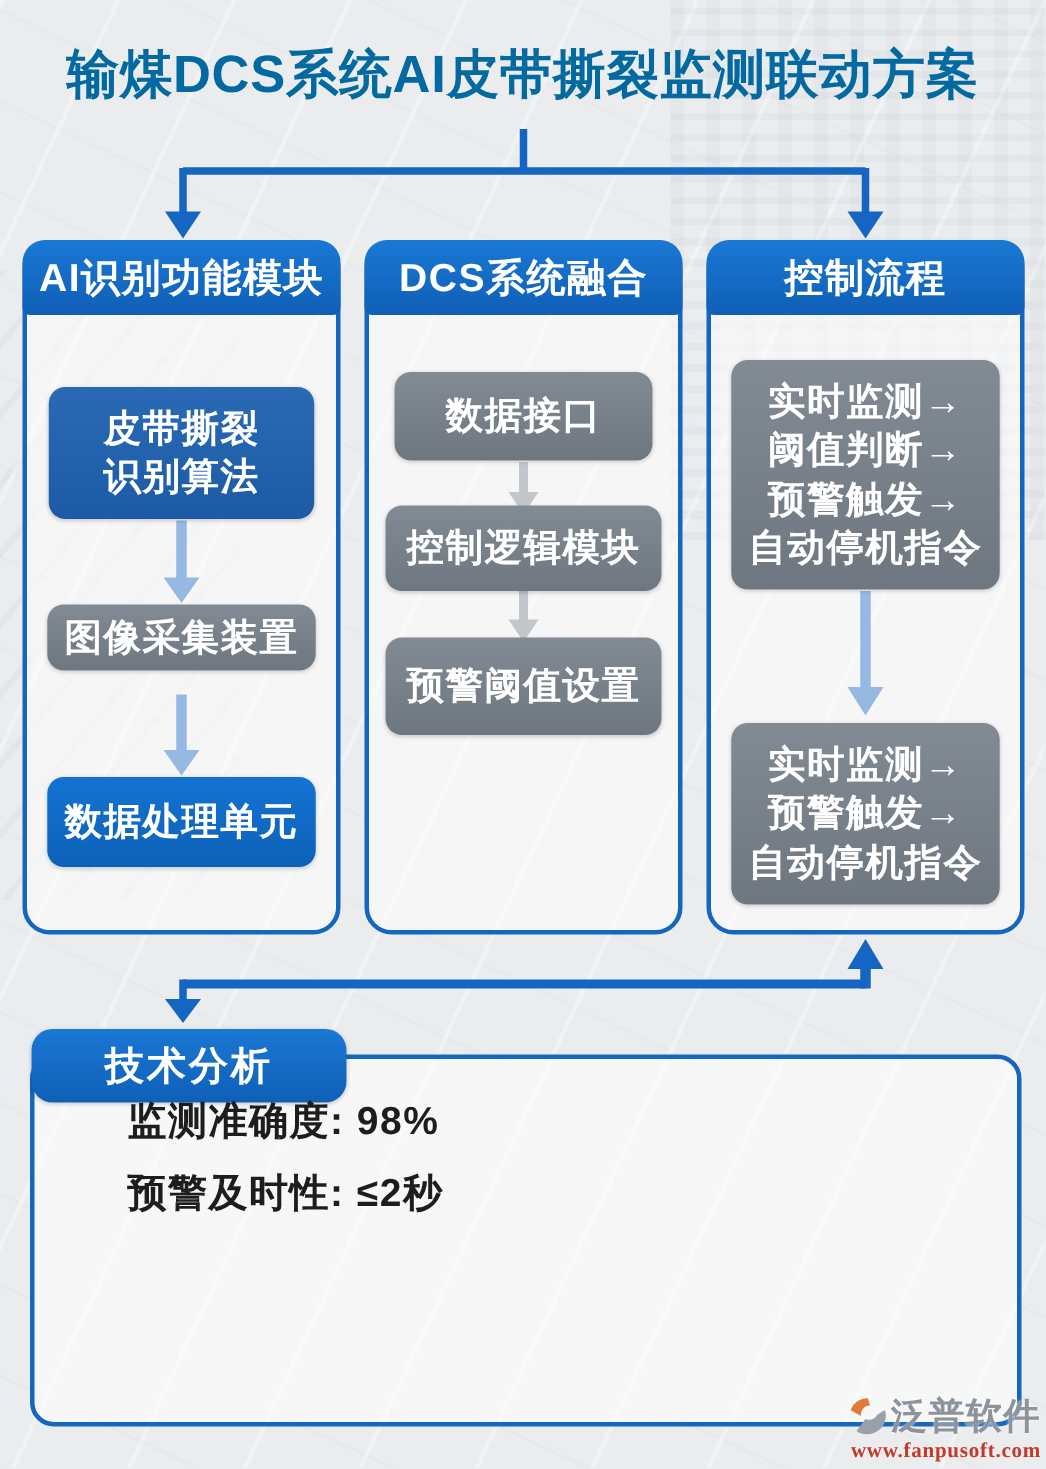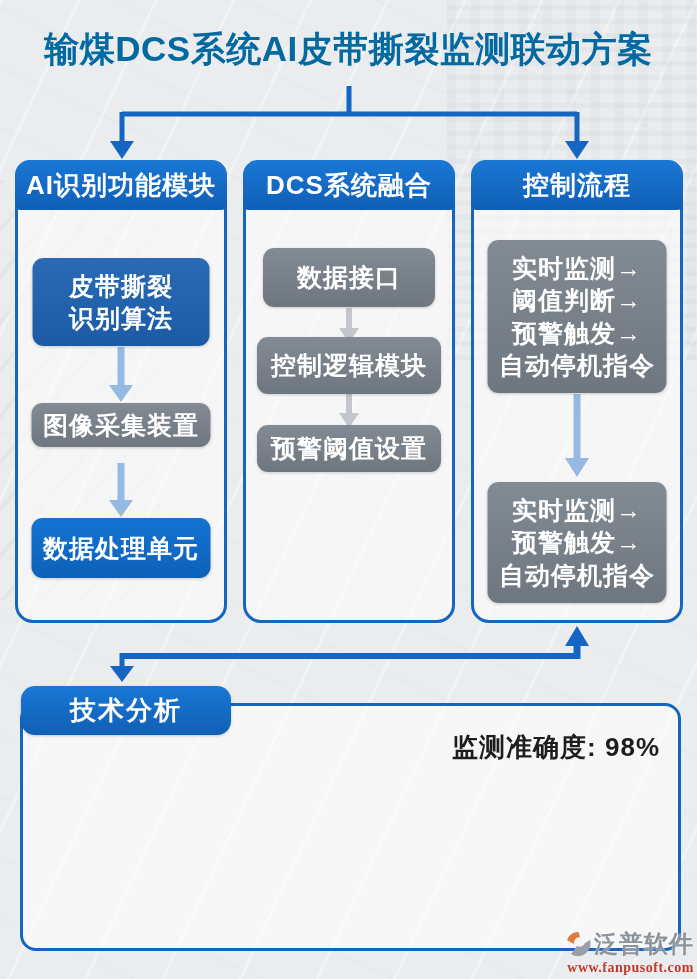--- a/index.html
+++ b/index.html
@@ -66,29 +66,29 @@
   .node.blue-dark  { background:linear-gradient(180deg,#2a6ab4,#1c5aa5); }
   .node.blue-bright{ background:linear-gradient(180deg,#1373d2,#0d61b8); }
 
   
   .c1-b1 { top:95px;  width:177px; height:88px; }
   .c1-b2 { top:240px; width:179px; height:44px; }
   .c1-b3 { top:355px; width:179px; height:60px; }
   
   .c2-b1 { top:85px;  width:172px; height:59px; }
   .c2-b2 { top:174px; width:184px; height:57px; }
-  .c2-b3 { top:262px; width:184px; height:47px; }
+  .c2-b3 { top:262px; width:184px; height:65px; }
   
   .c3-b1 { top:77px;  width:179px; height:153px; }
   .c3-b2 { top:319px; width:179px; height:121px; }
 
   .analysis {
     position:absolute; top:703px; left:20px; width:661px; height:248px;
     border:3px solid #1466bf; border-radius:16px;
-    background:rgba(255,255,255,.6); z-index:2;text-align:right;
+    background:rgba(255,255,255,.6); z-index:2;
   }
   .analysis-header {
     position:absolute; top:-20px; left:-2px; width:210px; height:49px;
     background:linear-gradient(180deg,#1a78d4,#0f5fb6);
     border-radius:14px; display:flex; align-items:center; justify-content:center;
     color:#fff; font-size:26px; font-weight:bold; letter-spacing:2px;
     box-shadow:0 1px 3px rgba(0,0,0,.2);
   }
   .analysis-body { position:absolute; top:28px; left:26px; right:18px;margin-left:36px; }
   .analysis-line {
@@ -172,20 +172,21 @@
 自动停机指令</div>
     <div class="node gray c3-b2">实时监测→
 预警触发→
 自动停机指令</div>
   </div>
 
   <div class="analysis">
     <div class="analysis-header">技术分析</div>
     <div class="analysis-body">
       <div class="analysis-line">监测准确度: 98%</div>
+      <div class="analysis-line">预警及时性: ≤2秒</div>
     </div>
   </div>
 
   <div class="logo">
     <div class="logo-row">
       <svg width="27" height="27" viewBox="0 0 27 27">
         <path d="M13.5 1 A12.5 12.5 0 0 0 2 9 L9 13 A6 6 0 0 1 15 6 Z" fill="#e07b3a"></path>
         <path d="M25 9 A12.5 12.5 0 0 1 6 23 L12 15 A6 6 0 0 0 20 12 Z" fill="#9aa0a8"></path>
       </svg>
       <span class="logo-name">泛普软件</span>

